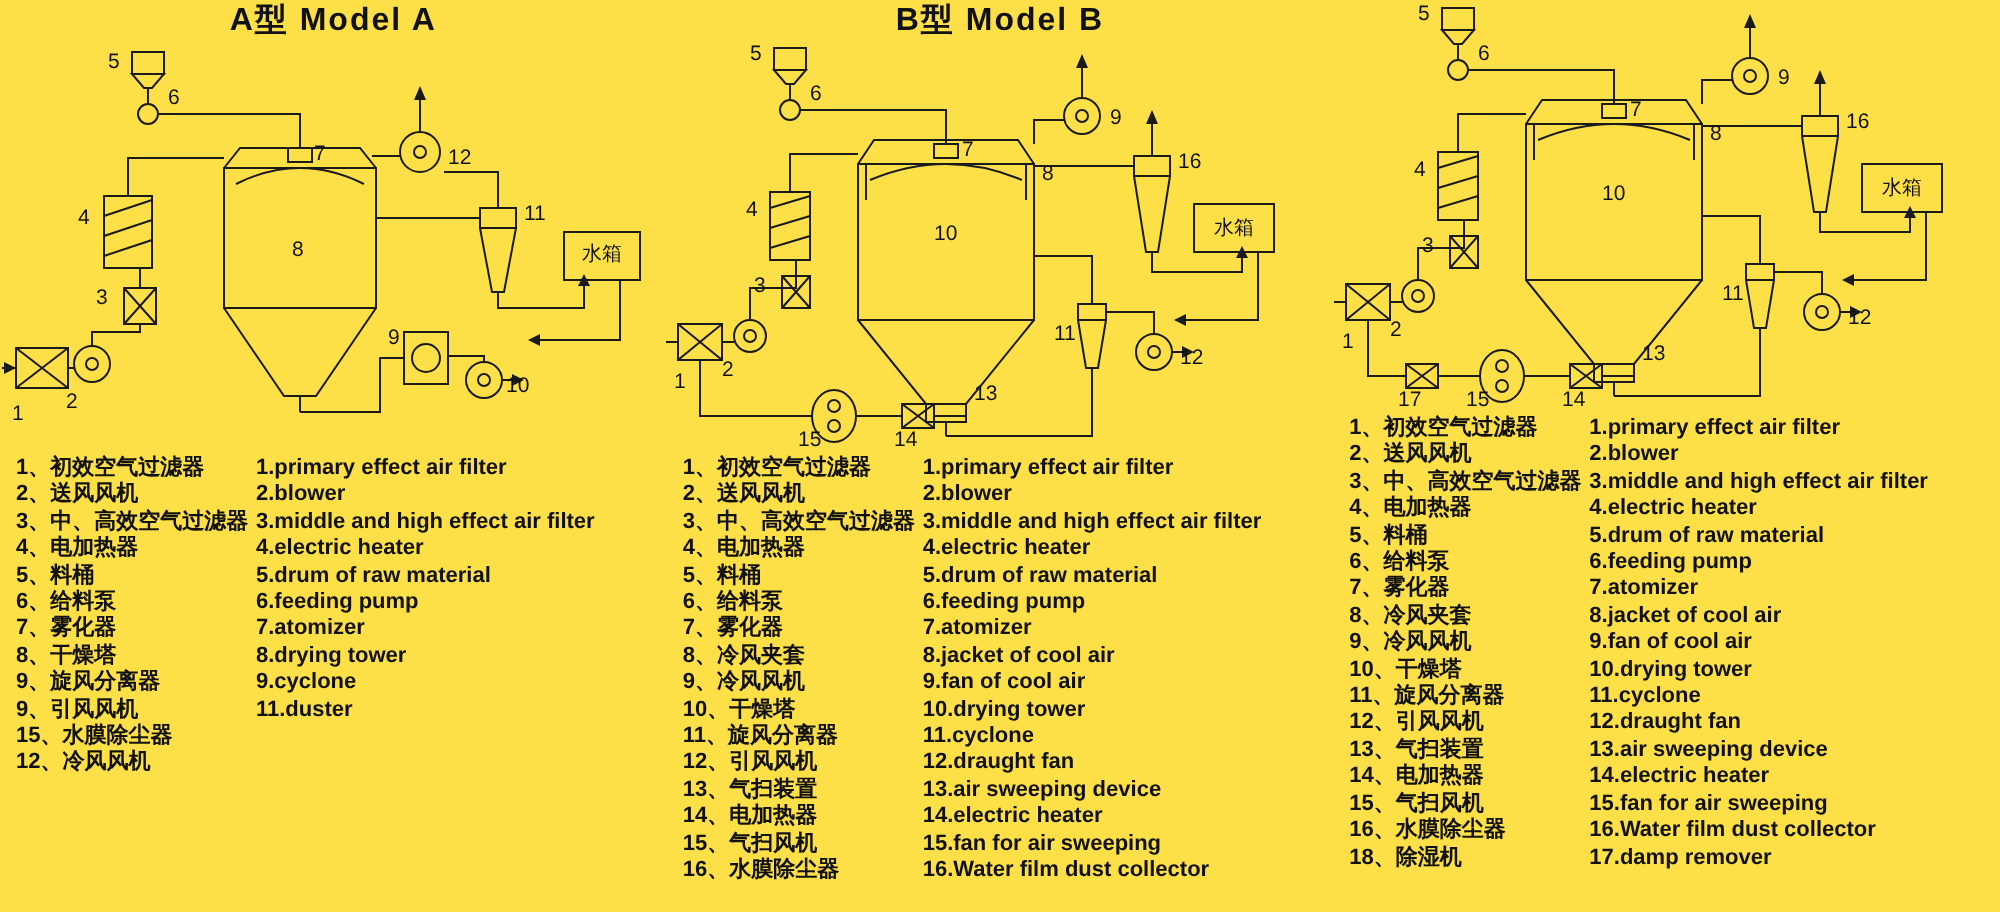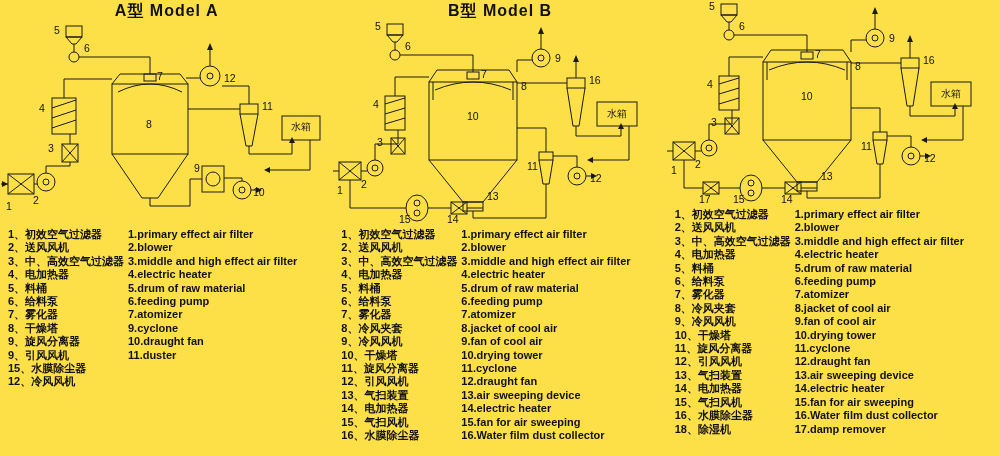--- a/index.html
+++ b/index.html
@@ -143,22 +143,22 @@
           <div class="legend-line">12、冷风风机</div>
         </div>
       <div class="legend-col legend-en">
           <div class="legend-line">1.primary effect air filter</div>
           <div class="legend-line">2.blower</div>
           <div class="legend-line">3.middle and high effect air filter</div>
           <div class="legend-line">4.electric heater</div>
           <div class="legend-line">5.drum of raw material</div>
           <div class="legend-line">6.feeding pump</div>
           <div class="legend-line">7.atomizer</div>
+          <div class="legend-line">8.drying tower</div>
           <div class="legend-line">9.cyclone</div>
-          <div class="legend-line">10.draught fan</div>
           <div class="legend-line">11.duster</div>
         </div>
     </div>
   </section>
 
   <section class="model">
     <h2 class="model-title">B型 Model B</h2>
     <div class="diagram">
       <svg width="333" height="204" viewBox="0 0 333 204">
         <g class="ln">

